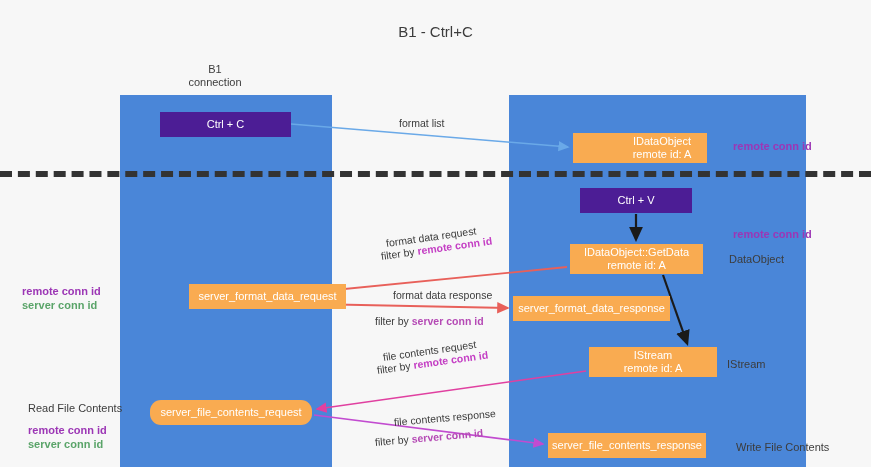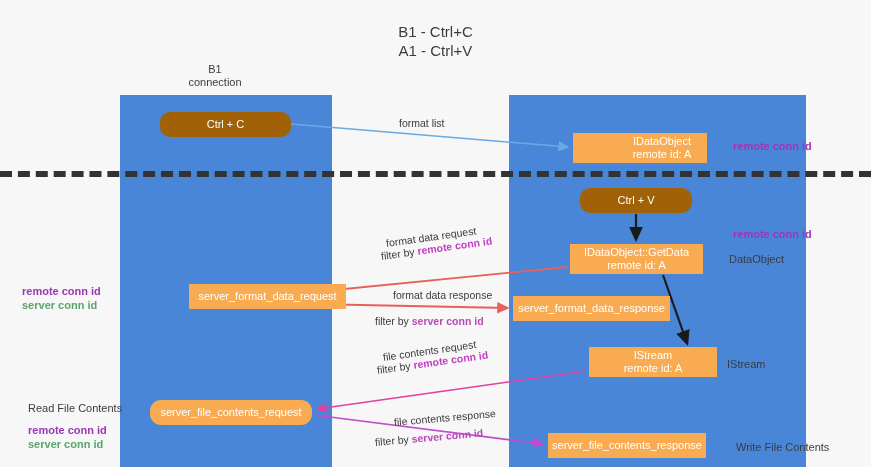--- a/index.html
+++ b/index.html
@@ -42,21 +42,21 @@
   
   .box{
     box-sizing:border-box;
     display:flex;align-items:center;justify-content:center;
     text-align:center;
     color:#ffffff;
     font-size:11px;line-height:13px;
     padding:3px 4px;
     white-space:pre-line;
   }
-  .green{background:#a16207;border-radius:10px;}
+  .green{background:#4c1d95;}
   .orange{background:#f9ab51;}
 
   #box-ctrlc{left:160px;top:96px;width:131px;height:25px;}
   #box-idataobject{left:573px;top:117px;width:134px;height:30px;padding-left:48px;}
   #box-ctrlv{left:580px;top:172px;width:112px;height:25px;}
   #box-getdata{left:570px;top:228px;width:133px;height:30px;}
   #box-sfdreq{left:152px;top:268px;width:157px;height:25px;margin-left:37px;}
   #box-sfdres{left:513px;top:280px;width:157px;height:25px;}
   #box-istream{left:589px;top:331px;width:128px;height:30px;}
   #box-sfcreq{left:150px;top:384px;width:162px;height:25px;border-radius:11px;}
@@ -94,21 +94,20 @@
 
   svg#wires{position:absolute;left:0;top:0;width:871px;height:467px;pointer-events:none;}
 </style>
 </head>
 <body>
 
 <div id="stage">
 
   <div class="abs" id="title">
     <div>B1 - Ctrl+C</div>
-    <div>A1 - Ctrl+V</div>
   </div>
 
   <div class="abs lane-head" id="head-b1">
     <div>B1</div>
     <div>connection</div>
   </div>
 
   <div class="abs lane" id="lane-b1"></div>
   <div class="abs lane" id="lane-a1"></div>
 

